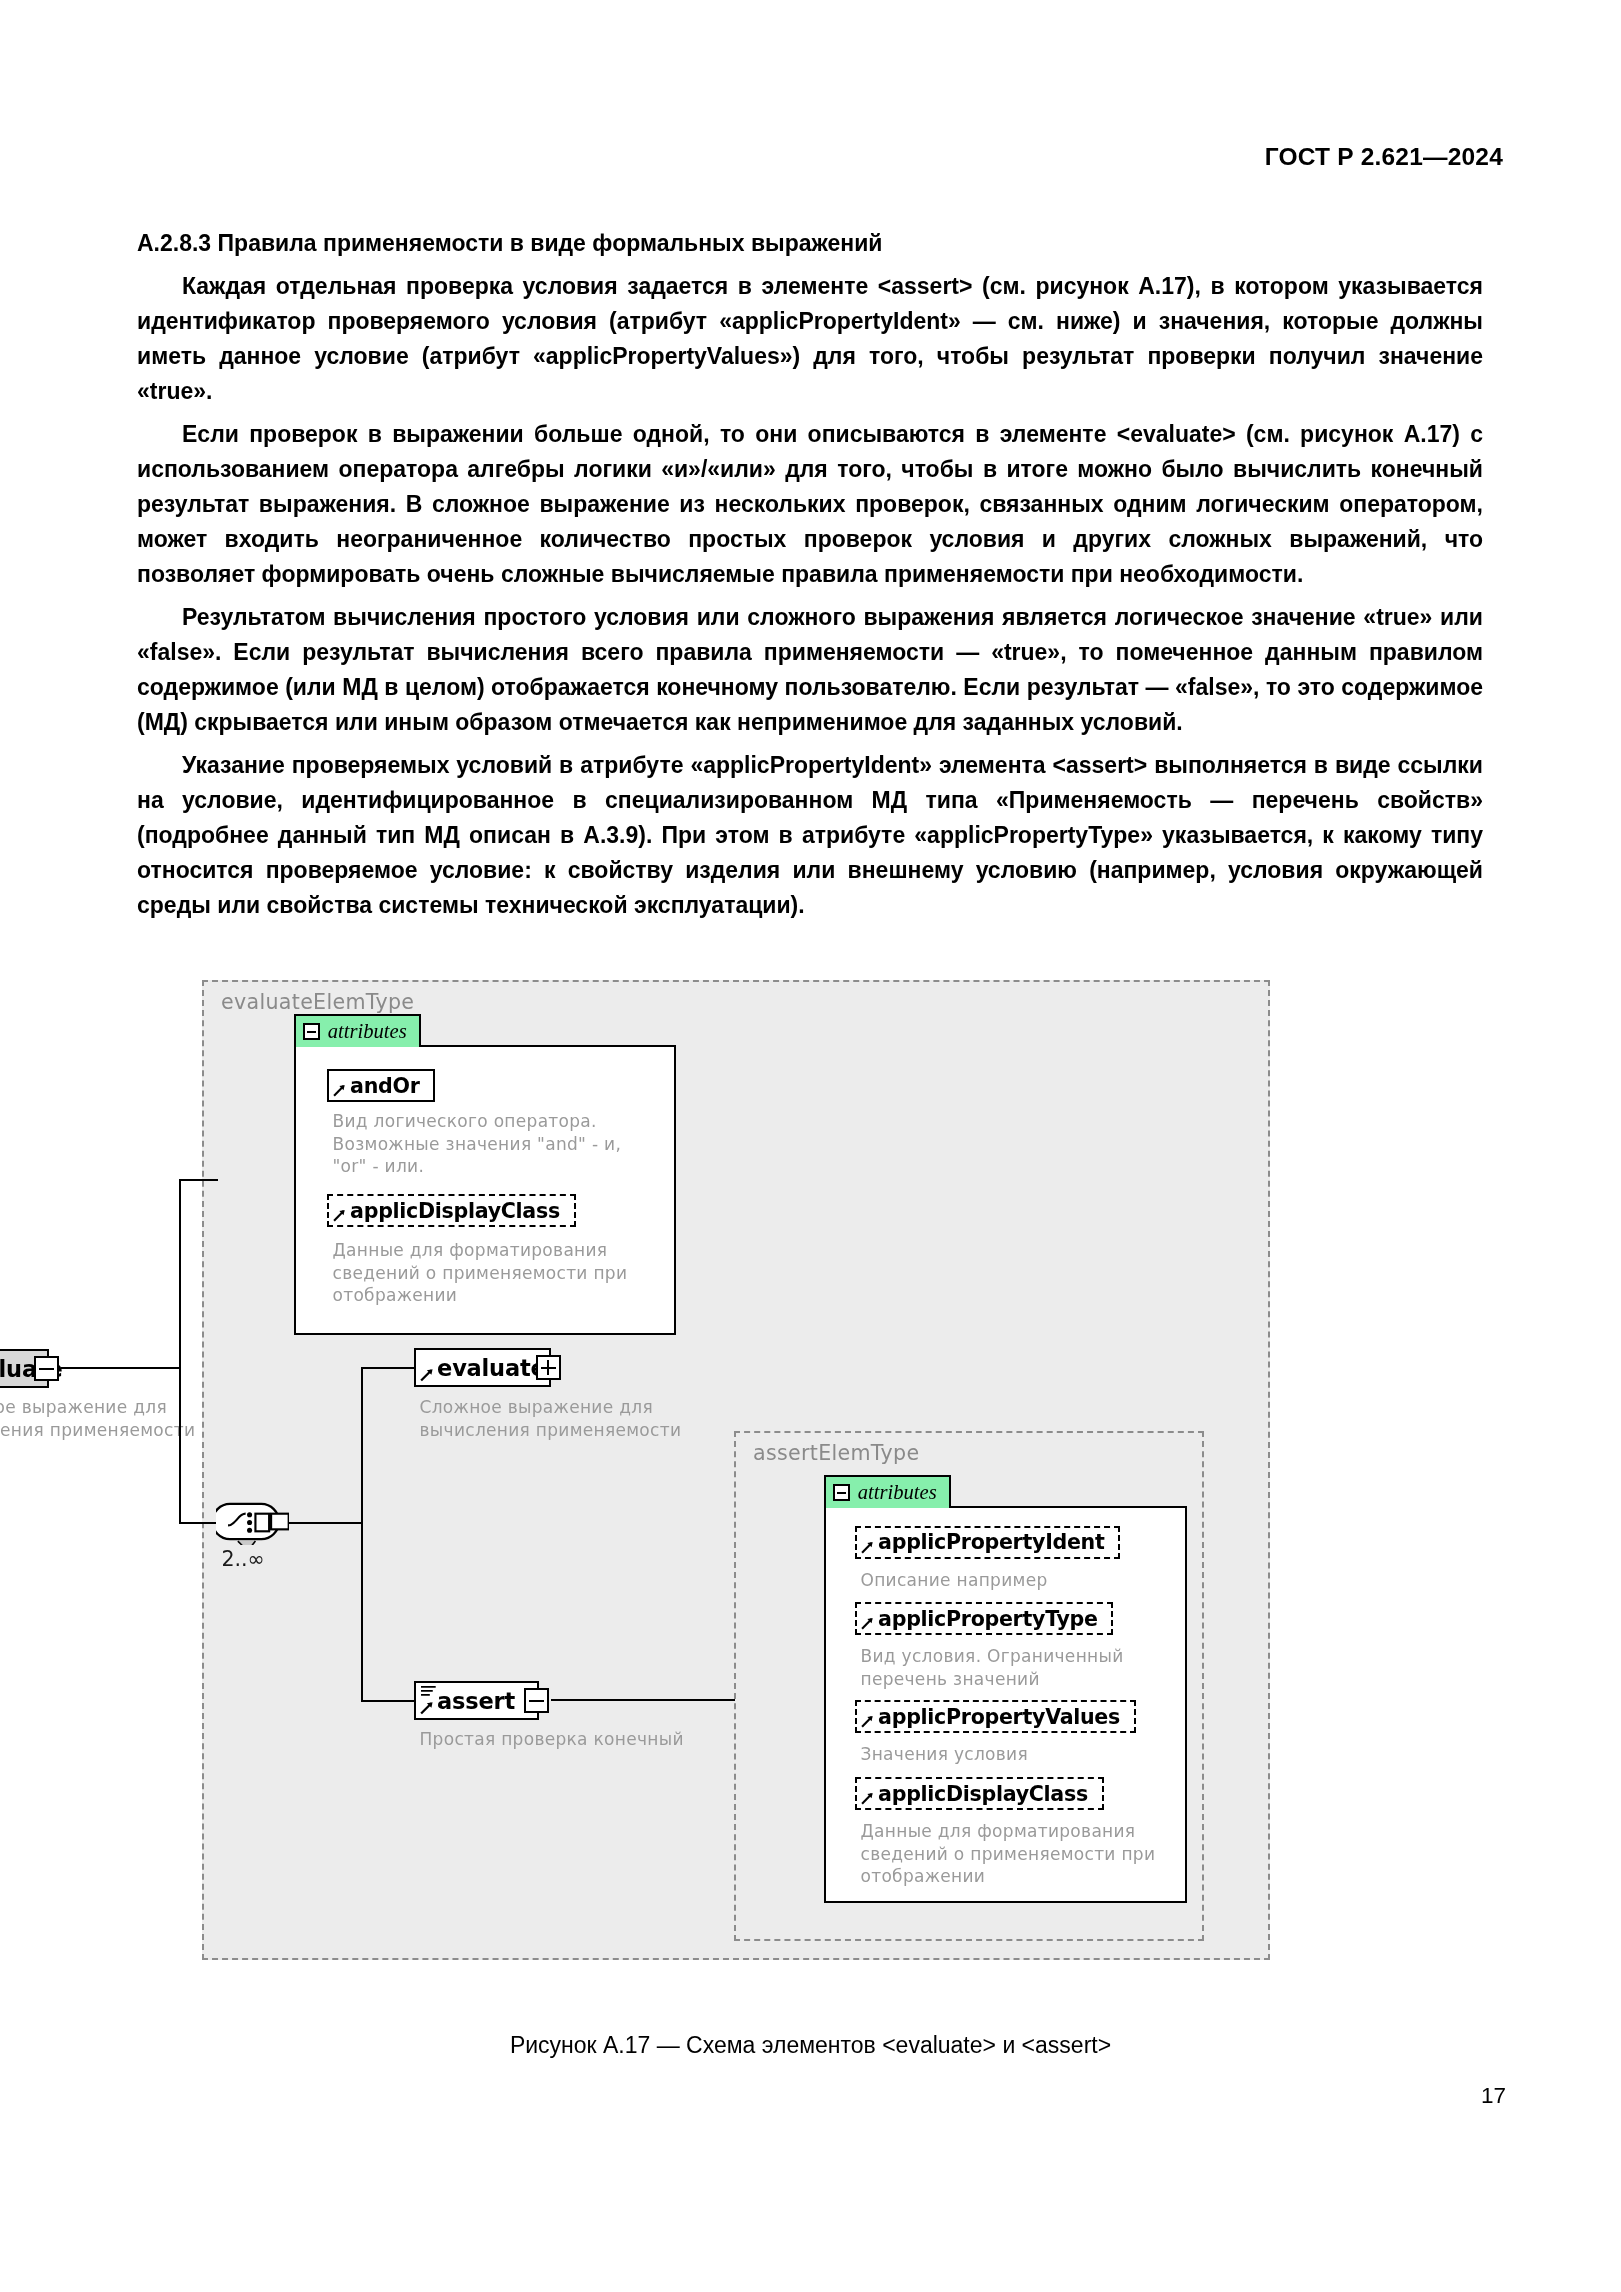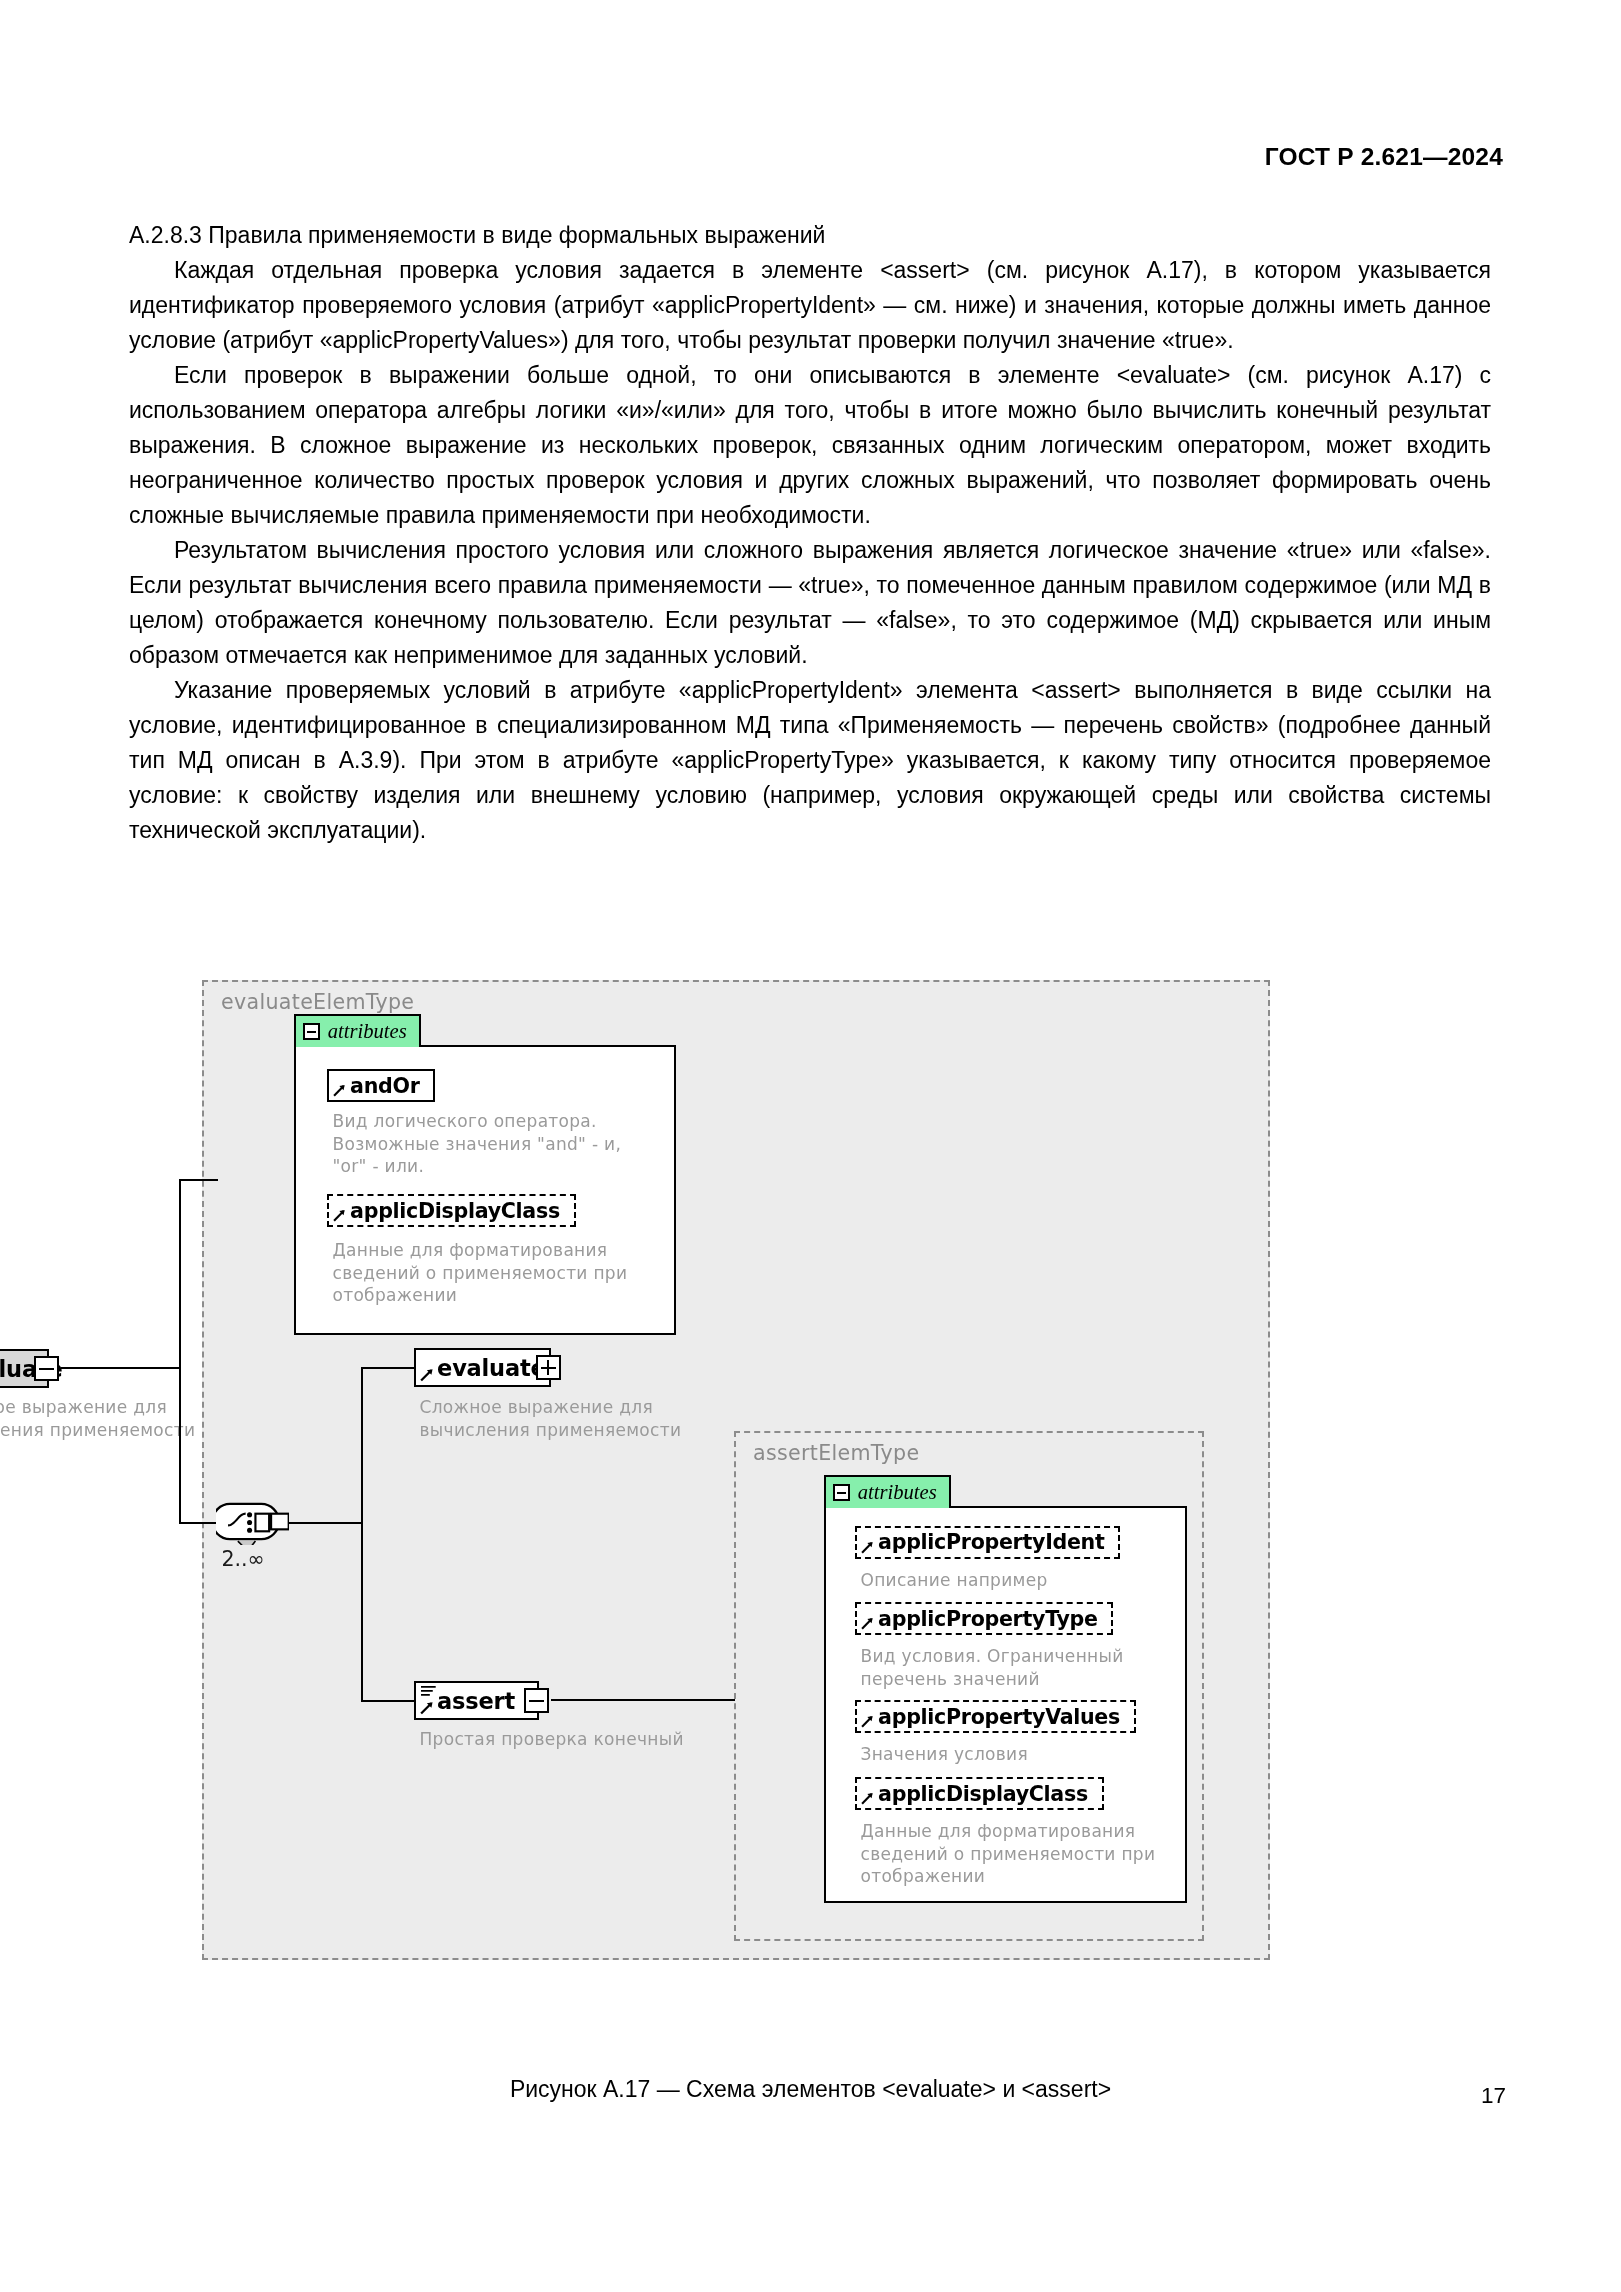--- a/index.html
+++ b/index.html
@@ -35,23 +35,24 @@
     position: absolute;
     left: 129px;
     top: 218px;
     width: 1362px;
     font-size: 23px;
     line-height: 35px;
     text-align: justify;
     text-justify: inter-word;
   }
   .body-text p {
-    margin: 0;
+    margin: 8px;
     text-indent: 45px;
     hyphens: manual;
+    font-weight: bold;
   }
   .body-text p.no-indent { text-indent: 0; }
   .body-text p.note {
     margin-top: 21.6px;
     margin-bottom: 21.6px;
   }
   .body-text p.note .note-label {
     letter-spacing: 4.4px;
   }
 
@@ -271,21 +272,20 @@
   }
 
   
   .fig-caption {
     position: absolute;
     top: 2032px;
     left: 0;
     width: 1621px;
     text-align: center;
     font-size: 23px;
-    margin-top: 44px;
   }
   .page-number {
     position: absolute;
     top: 2083px;
     right: 115px;
     font-size: 22.5px;
   }
 </style>
 </head>
 <body>

